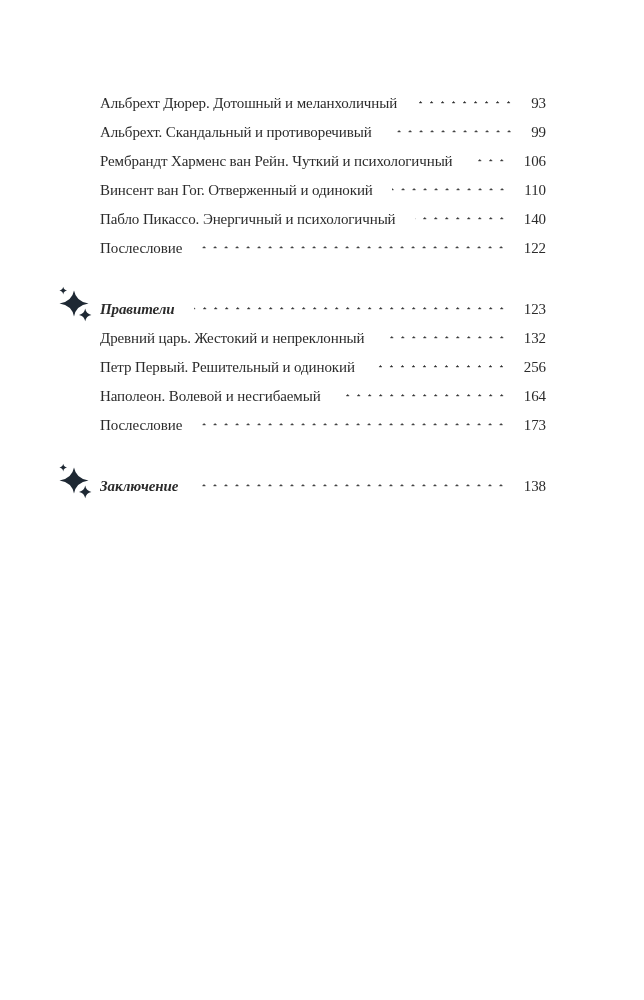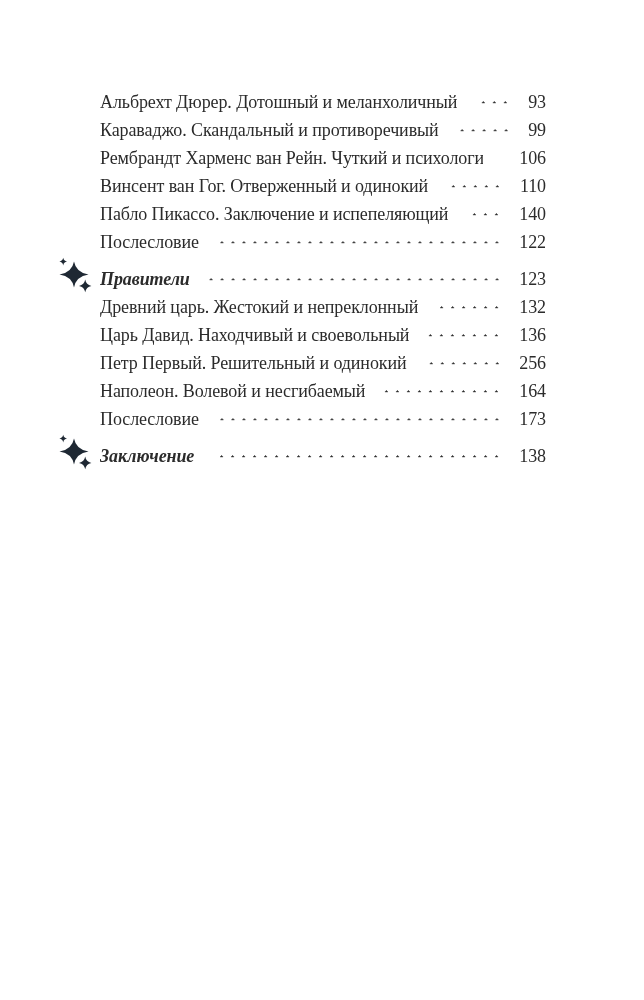--- a/index.html
+++ b/index.html
@@ -13,24 +13,24 @@
     width:644px;height:1000px;position:relative;
     background:var(--bg);
     font-family:"Liberation Serif","DejaVu Serif",serif;
     color:var(--text);
     overflow:hidden;
   }
   .toc{
     position:absolute;left:100px;top:85px;width:446px;
   }
   .toc-group{margin:0;}
-  .toc-group + .toc-group{margin-top:9px;}
+  .toc-group + .toc-group{margin-top:32px;}
   .toc-row{
     display:flex;align-items:baseline;
-    line-height:22.5px;font-size:18px;
+    line-height:22.5px;font-size:15px;
     white-space:nowrap;letter-spacing:-0.1px;gap:14px;
   }
   .toc-title{
     flex:0 1 auto;min-width:0;overflow:hidden;
   }
   .toc-head{position:relative;}
   .toc-head .toc-title{
     font-weight:bold;font-style:italic;
   }
   .toc-dots{
@@ -54,36 +54,36 @@
 <body>
 
 <div class="toc">
     <div class="toc-group">
       <div class="toc-row">
         <span class="toc-title">Альбрехт Дюрер. Дотошный и меланхоличный</span>
         <span class="toc-dots"></span>
         <span class="toc-num">93</span>
       </div>
       <div class="toc-row">
-        <span class="toc-title">Караваджо. Скандальный и противоречивый</span>
+        <span class="toc-title">Альбрехт. Скандальный и противоречивый</span>
         <span class="toc-dots"></span>
         <span class="toc-num">99</span>
       </div>
       <div class="toc-row">
         <span class="toc-title">Рембрандт Харменс ван Рейн. Чуткий и психологичный</span>
         <span class="toc-dots"></span>
         <span class="toc-num">106</span>
       </div>
       <div class="toc-row">
         <span class="toc-title">Винсент ван Гог. Отверженный и одинокий</span>
         <span class="toc-dots"></span>
         <span class="toc-num">110</span>
       </div>
       <div class="toc-row">
-        <span class="toc-title">Пабло Пикассо. Заключение и испепеляющий</span>
+        <span class="toc-title">Пабло Пикассо. Энергичный и психологичный</span>
         <span class="toc-dots"></span>
         <span class="toc-num">140</span>
       </div>
       <div class="toc-row">
         <span class="toc-title">Послесловие</span>
         <span class="toc-dots"></span>
         <span class="toc-num">122</span>
       </div>
     </div>
     <div class="toc-group">
@@ -96,25 +96,20 @@
     </svg>
   </span>
         <span class="toc-title">Правители</span>
         <span class="toc-dots"></span>
         <span class="toc-num">123</span>
       </div>
       <div class="toc-row">
         <span class="toc-title">Древний царь. Жестокий и непреклонный</span>
         <span class="toc-dots"></span>
         <span class="toc-num">132</span>
-      </div>
-      <div class="toc-row">
-        <span class="toc-title">Царь Давид. Находчивый и своевольный</span>
-        <span class="toc-dots"></span>
-        <span class="toc-num">136</span>
       </div>
       <div class="toc-row">
         <span class="toc-title">Петр Первый. Решительный и одинокий</span>
         <span class="toc-dots"></span>
         <span class="toc-num">256</span>
       </div>
       <div class="toc-row">
         <span class="toc-title">Наполеон. Волевой и несгибаемый</span>
         <span class="toc-dots"></span>
         <span class="toc-num">164</span>

